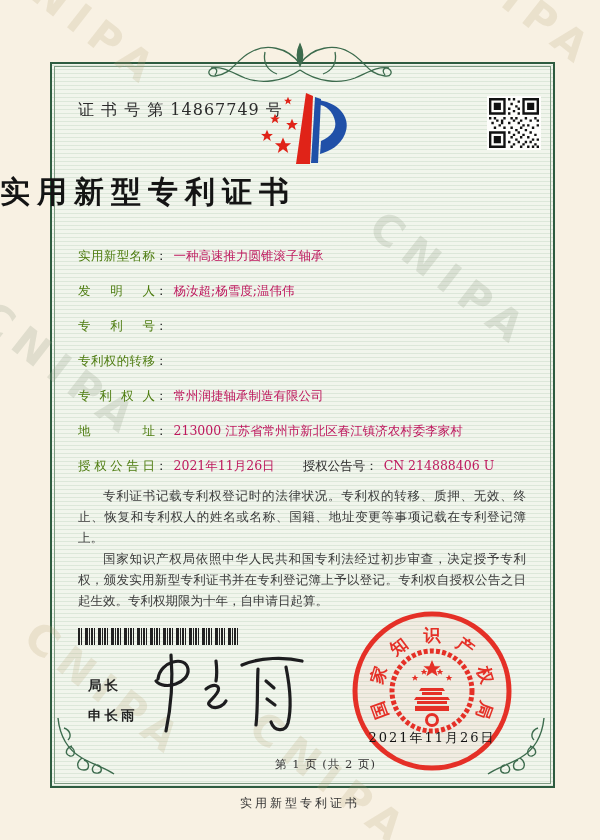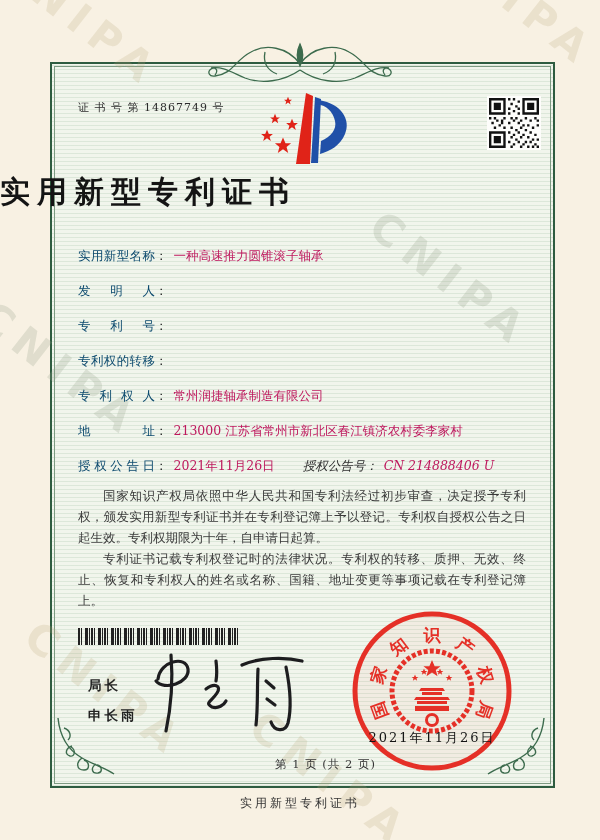--- a/index.html
+++ b/index.html
@@ -27,39 +27,39 @@
       rgba(110,160,120,0.16) 0px, rgba(110,160,120,0.16) 1px,
       transparent 1px, transparent 4px);
   }
   .frame::before{
     content:""; position:absolute; inset:2px; border:1px solid #7d9a82;
   }
   .orn{position:absolute; z-index:3; pointer-events:none;}
   
   .cert-no{
     position:absolute; z-index:4; left:78px; top:100px;
-    font-size:11px; letter-spacing:1px; color:#2b2b2b;
+    font-size:16px; letter-spacing:1px; color:#2b2b2b;
   }
   .logo{position:absolute; z-index:4; left:252px; top:88px;}
   .qr{position:absolute; z-index:4; left:487px; top:96px; background:#fdfdfb; padding:2px;}
   .title{
     position:absolute; z-index:4; left:0; top:172px; width:600px;
     text-align:left; font-size:30px; font-weight:bold;
     letter-spacing:7px; color:#141414;
   }
   .fields{position:absolute; z-index:4; left:78px; top:245px; width:452px; font-size:12.5px;}
   .frow{display:flex; align-items:baseline; line-height:22px; margin-bottom:13px; white-space:nowrap;}
   .flabel{
     display:inline-block; width:77px; text-align:justify; text-align-last:justify;
-    color:#0c4a6e;
+    color:#4d7c0f;
   }
   .flabel2{display:inline-block; color:#2d2d2d;}
   .fcolon{color:#2d2d2d; margin-right:6px;}
   .fvalue{color:#be185d;}
-  .frow .pair2{margin-left:28px;font-style:italic;}
+  .frow .pair2{margin-left:28px;}
   .body-text{
     position:absolute; z-index:4; left:78px; top:485px; width:448px;
     font-size:12.5px; line-height:21px; color:#3a3a3a; text-align:justify;
   }
   .body-text p{margin:0; text-indent:2em;}
   .barcode{
     position:absolute; z-index:4; left:78px; top:628px; width:163px; height:17px;
     background:repeating-linear-gradient(90deg,
       #222 0px,#222 2px, transparent 2px,transparent 3px,
       #222 3px,#222 4px, transparent 4px,transparent 7px,
@@ -178,20 +178,21 @@
 
   <div class="fields">
     <div class="frow">
       <span class="flabel">实用新型名称</span>
         <span class="fcolon">：</span>
         <span class="fvalue">一种高速推力圆锥滚子轴承</span>
     </div>
     <div class="frow">
       <span class="flabel">发明人</span>
         <span class="fcolon">：</span>
+        <span class="fvalue">杨汝超;杨雪度;温伟伟</span>
     </div>
     <div class="frow">
       <span class="flabel">专利号</span>
         <span class="fcolon">：</span>
     </div>
     <div class="frow">
       <span class="flabel">专利权的转移</span>
         <span class="fcolon">：</span>
     </div>
     <div class="frow">
@@ -208,22 +209,22 @@
       <span class="flabel">授权公告日</span>
         <span class="fcolon">：</span>
         <span class="fvalue">2021年11月26日</span>
       <span class="pair2">
         <span class="flabel2">授权公告号</span><span class="fcolon">：</span><span class="fvalue">CN 214888406 U</span>
       </span>
     </div>
   </div>
 
   <div class="body-text">
+    <p>专利证书记载专利权登记时的法律状况。专利权的转移、质押、无效、终止、恢复和专利权人的姓名或名称、国籍、地址变更等事项记载在专利登记簿上。</p>
     <p>国家知识产权局依照中华人民共和国专利法经过初步审查，决定授予专利权，颁发实用新型专利证书并在专利登记簿上予以登记。专利权自授权公告之日起生效。专利权期限为十年，自申请日起算。</p>
-    <p>专利证书记载专利权登记时的法律状况。专利权的转移、质押、无效、终止、恢复和专利权人的姓名或名称、国籍、地址变更等事项记载在专利登记簿上。</p>
   </div>
 
   <div class="barcode"></div>
 
   <div class="officer">
     <div>局长</div>
     <div>申长雨</div>
   </div>
 
   <svg class="signature" width="180" height="95" viewBox="0 0 180 95">

